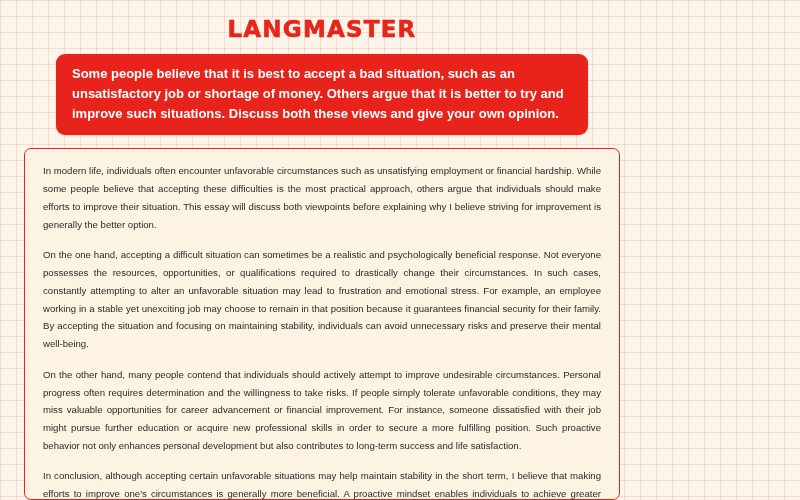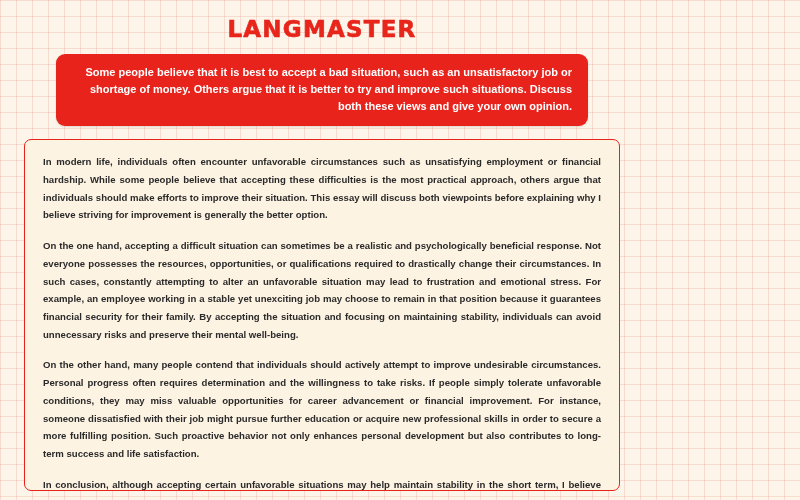--- a/index.html
+++ b/index.html
@@ -41,42 +41,41 @@
     -webkit-text-stroke: 0.6px #e8251b;
     margin: 2px 0 12px 0;
     text-transform: uppercase;
   }
   .prompt-box {
     background: #e8231c;
     color: #ffffff;
     border-radius: 9px;
     padding: 10px 16px 11px 16px;
     margin: 0 32px 13px 32px;
-    text-align: right;
-    font-size: 11px;
+    text-align: left;
+    font-size: 13px;
     font-weight: bold;
     line-height: 1.55;
     box-shadow: 0 1px 2px rgba(0,0,0,0.12);
   }
   .essay-box {
     border: 1.6px solid #e8231c;
     border-radius: 7px;
     background: #fdf3e3;
     padding: 13px 18px 12px 18px;
     height: 352px;
     box-sizing: border-box;
     overflow: hidden;
   }
   .essay-box p {
     margin: 0 0 13px 0;
     font-size: 9.6px;
     line-height: 1.85;
     color: #2a2a2a;
     text-align: justify;
-    font-weight: bold;
   }
   .essay-box p:last-child {
     margin-bottom: 16px;
   }
 </style>
 </head>
 <body>
 
 <div id="page"></div>
 

